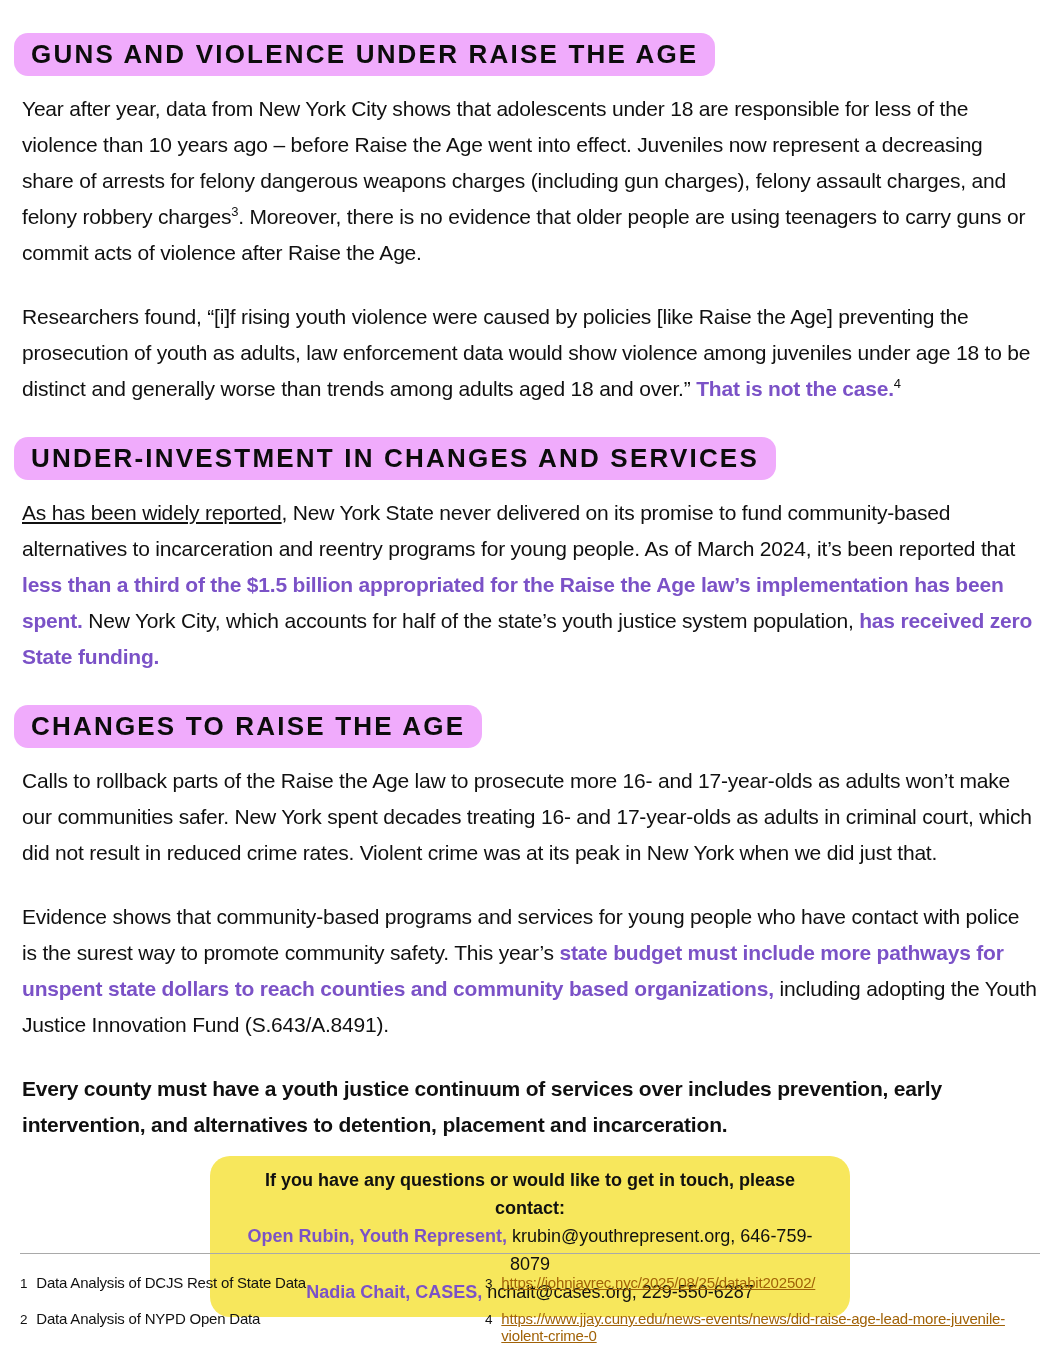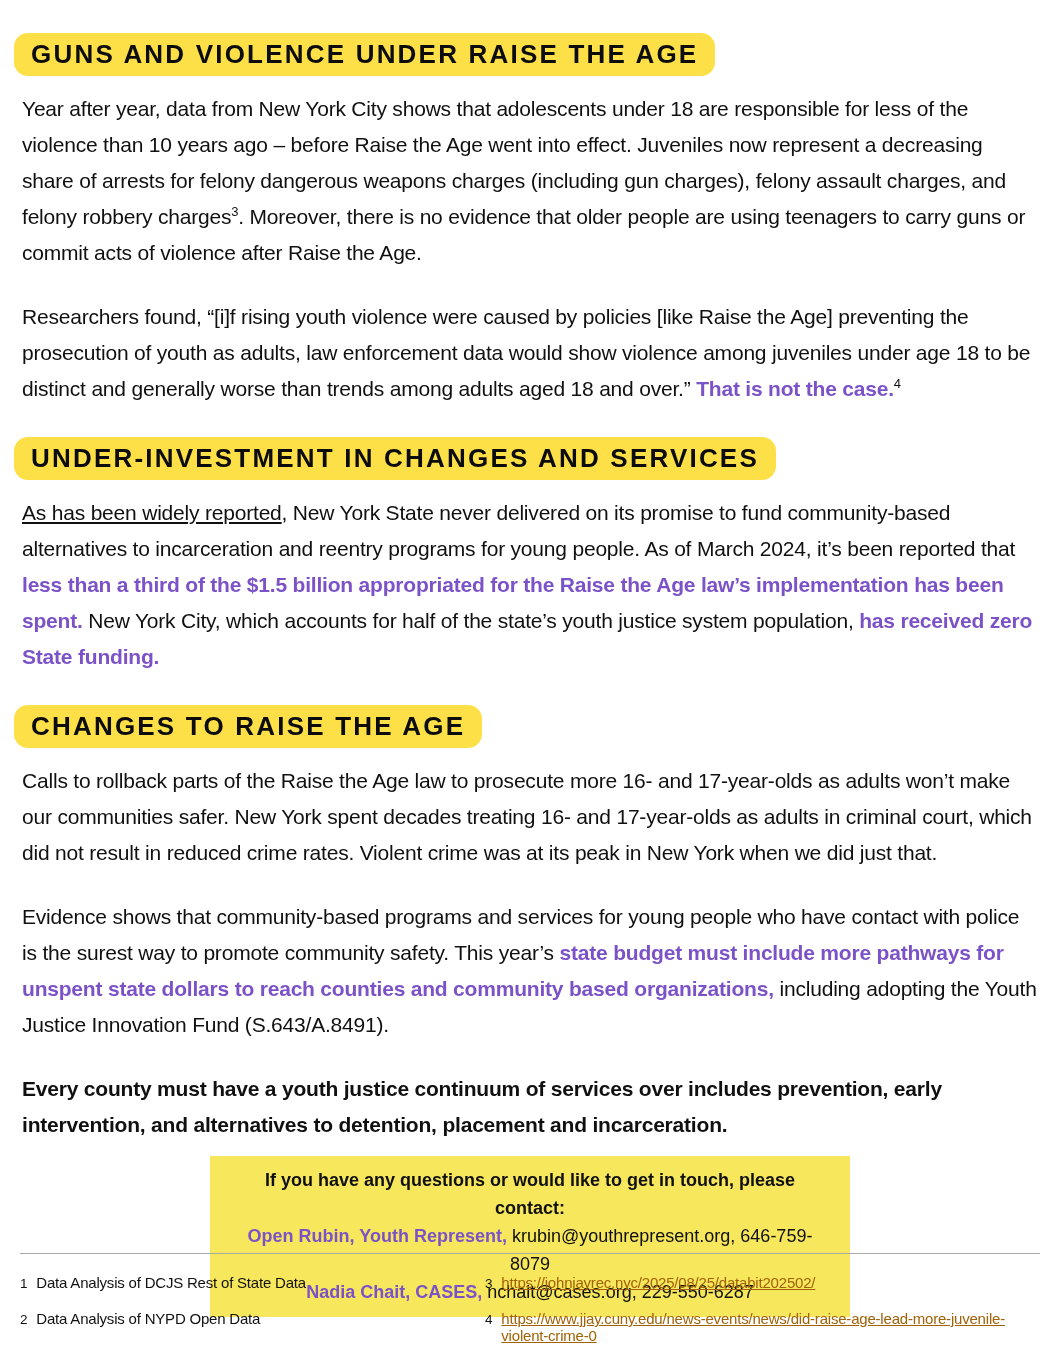--- a/index.html
+++ b/index.html
@@ -11,21 +11,21 @@
     position: relative;
     overflow: hidden;
   }
   .page { position: relative; width: 1060px; height: 1366px; background: #fff; }
   .content { padding: 33px 22px 0 22px; }
 
   .heading-row { margin-top: 30px; }
   .heading-row.first { margin-top: 0; }
   .hl {
     display: inline-block;
-    background: #fde047;
+    background: #f0abfc;
     border-radius: 14px;
     padding: 6px 17px;
     font-size: 26px;
     font-weight: bold;
     letter-spacing: 2.2px;
     color: #0c0c0c;
     margin-left: -8px;
     white-space: nowrap;
   }
 
@@ -43,20 +43,21 @@
 
   .contact-box {
     width: 640px;
     margin: 13px auto 0 auto;
     background: #F7E75C;
     padding: 10px 20px 11px 20px;
     text-align: center;
     font-size: 18px;
     line-height: 28px;
     color: #101010;
+    border-radius: 20px;
   }
   .contact-intro { font-weight: bold; }
 
   .footer {
     position: absolute;
     left: 20px; right: 20px;
     top: 1253px;
   }
   .divider { border: none; border-top: 1px solid #a9a9a9; height: 0; }
   .footnotes { display: flex; margin-top: 20px; }

